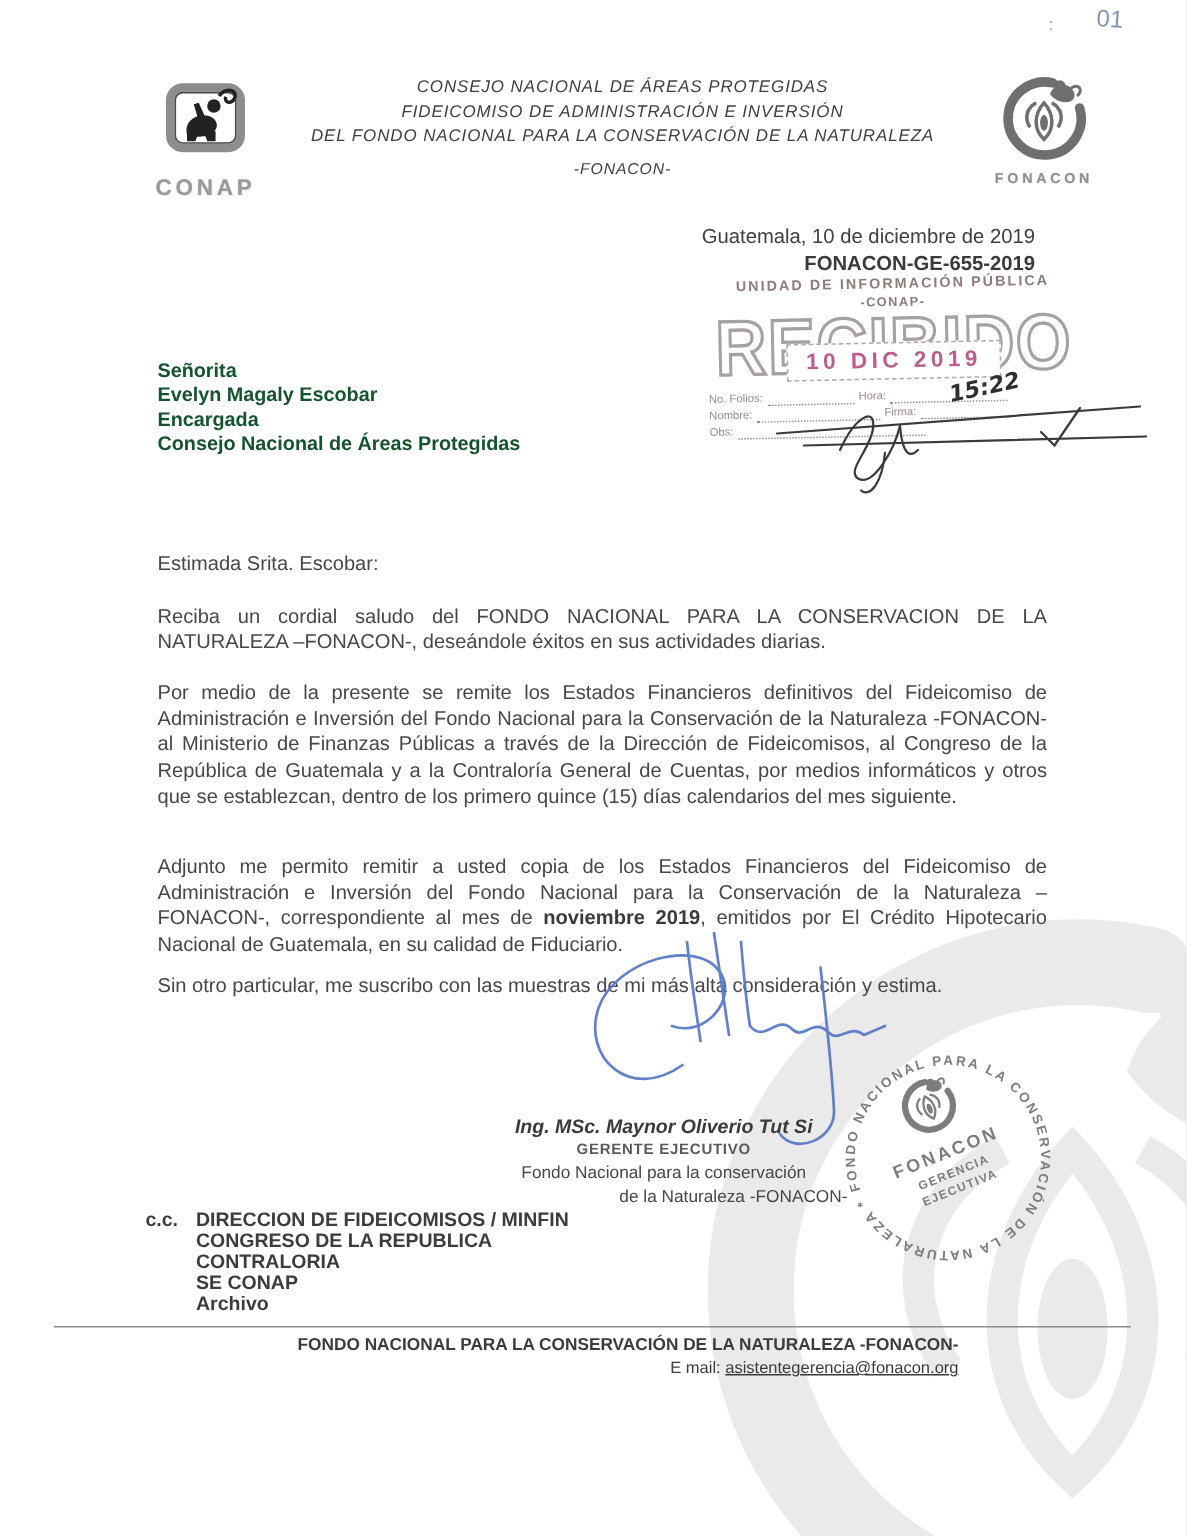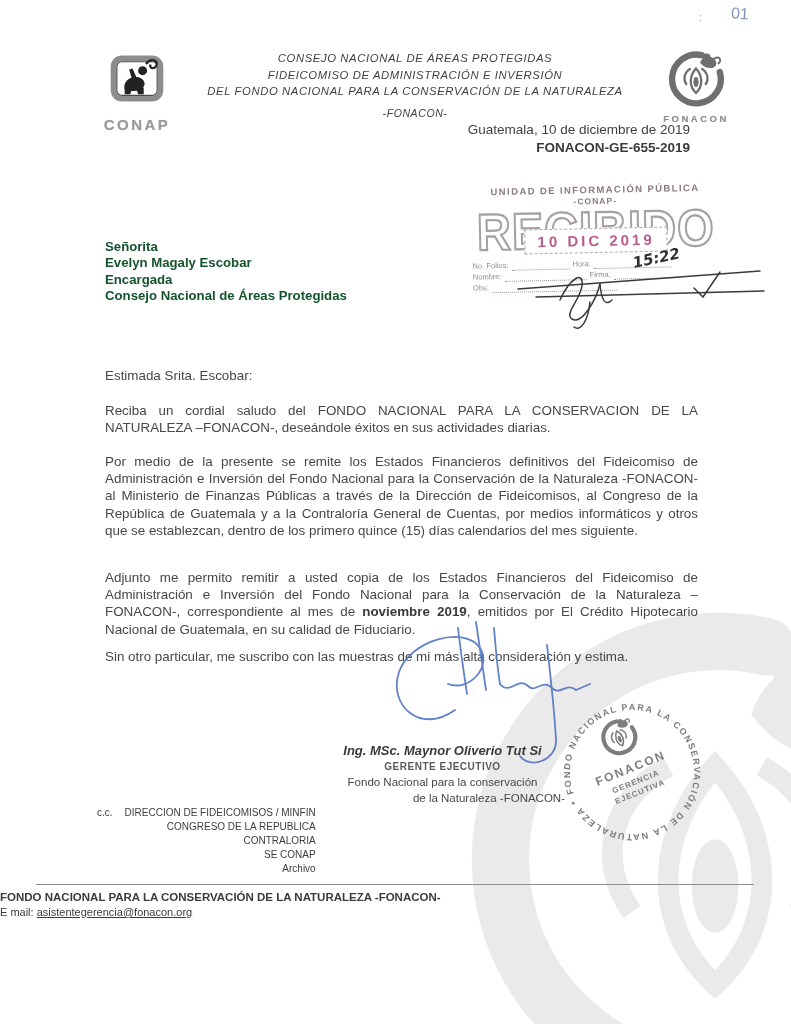--- a/index.html
+++ b/index.html
@@ -17,21 +17,21 @@
   .conap-logo{position:absolute;left:102px;top:55px;width:70px;text-align:center;z-index:2;}
   .conap-word{font-weight:700;font-size:15px;letter-spacing:2.5px;color:#9a9a9a;margin-top:1px;
               text-shadow:0 0 1px #bdbdbd;}
   .head-lines{position:absolute;left:175px;top:50px;width:480px;text-align:center;z-index:2;
               font-style:italic;font-size:11.3px;line-height:16.5px;letter-spacing:.6px;color:#3f3f3f;}
   .head-fonacon{margin-top:5px;font-size:10.5px;}
   .fonacon-logo{position:absolute;left:650px;top:50px;width:92px;text-align:center;color:#6f6f6f;z-index:2;}
   .fonacon-word{font-weight:700;font-size:9.5px;letter-spacing:2.5px;color:#8f8f8f;margin-top:1px;text-shadow:0 0 1px #c2c2c2;}
 
   
-  .dateblock{position:absolute;left:390px;top:121px;width:300px;text-align:right;z-index:2;
+  .dateblock{position:absolute;left:390px;top:149px;width:300px;text-align:right;z-index:2;
              font-size:13.5px;line-height:18px;color:#3f3f3f;}
   .dateblock .ref{font-weight:700;color:#3a3a3a;}
 
   
   .stamp{position:absolute;left:472px;top:184px;width:248px;z-index:3;transform:rotate(-1.2deg);}
   .stamp-office{font-size:9.5px;font-weight:700;letter-spacing:1.4px;color:#8d7b7b;text-align:center;}
   .stamp-conap{font-size:8.5px;font-weight:700;letter-spacing:1px;color:#8d7b7b;text-align:center;margin-top:1px;}
   .stamp-big{text-align:center;font-weight:800;font-size:47px;line-height:47px;letter-spacing:1px;
              color:#c9c2c2;transform:scaleY(1.1);margin-top:0;}
   @supports (-webkit-text-stroke: 1px black){
@@ -58,26 +58,26 @@
   .sig-title{position:absolute;left:320px;top:761px;width:245px;text-align:center;
              font-weight:700;font-size:10px;letter-spacing:.5px;color:#5a5a5a;z-index:3;}
   .sig-org1{position:absolute;left:320px;top:776px;width:245px;text-align:center;font-size:11.5px;color:#474747;z-index:3;}
   .sig-org2{position:absolute;left:320px;top:792px;width:245px;text-align:right;font-size:11.5px;color:#474747;z-index:3;}
 
   
   .seal{position:absolute;left:548px;top:688px;width:168px;height:168px;transform:rotate(-22deg);z-index:2;color:#7d7d7d;}
   .seal text{fill:#7d7d7d;}
 
   
-  .cc{position:absolute;left:97px;top:806px;display:flex;font-weight:400;font-size:10px;line-height:14px;color:#3c3c3c;z-index:2;text-align:right;}
+  .cc{position:absolute;left:97px;top:806px;display:flex;font-weight:700;font-size:13px;line-height:14px;color:#3c3c3c;z-index:2;}
   .cc-label{margin-right:12px;}
 
   
   .rule{position:absolute;left:36px;top:884px;width:718px;height:1.4px;background:#8c8c8c;z-index:2;}
-  .footer{position:absolute;left:0;top:891px;width:639px;text-align:left;z-index:2;color:#3b3b3b;}
+  .footer{position:absolute;left:0;top:891px;width:639px;text-align:right;z-index:2;color:#3b3b3b;}
   .f1{font-weight:700;font-size:11.5px;}
   .f2{font-weight:600;font-size:11px;margin-top:3px;}
   .f3{font-size:11px;margin-top:3px;}
   .f3 .email{text-decoration:underline;}
 
   .hand-overlay{position:absolute;left:0;top:0;width:791px;height:1024px;z-index:5;pointer-events:none;}
   .hand-time{font-style:italic;font-weight:700;font-size:15px;fill:#2e2e2e;font-family:"DejaVu Sans",sans-serif;}
 </style>
 </head>
 <body>

